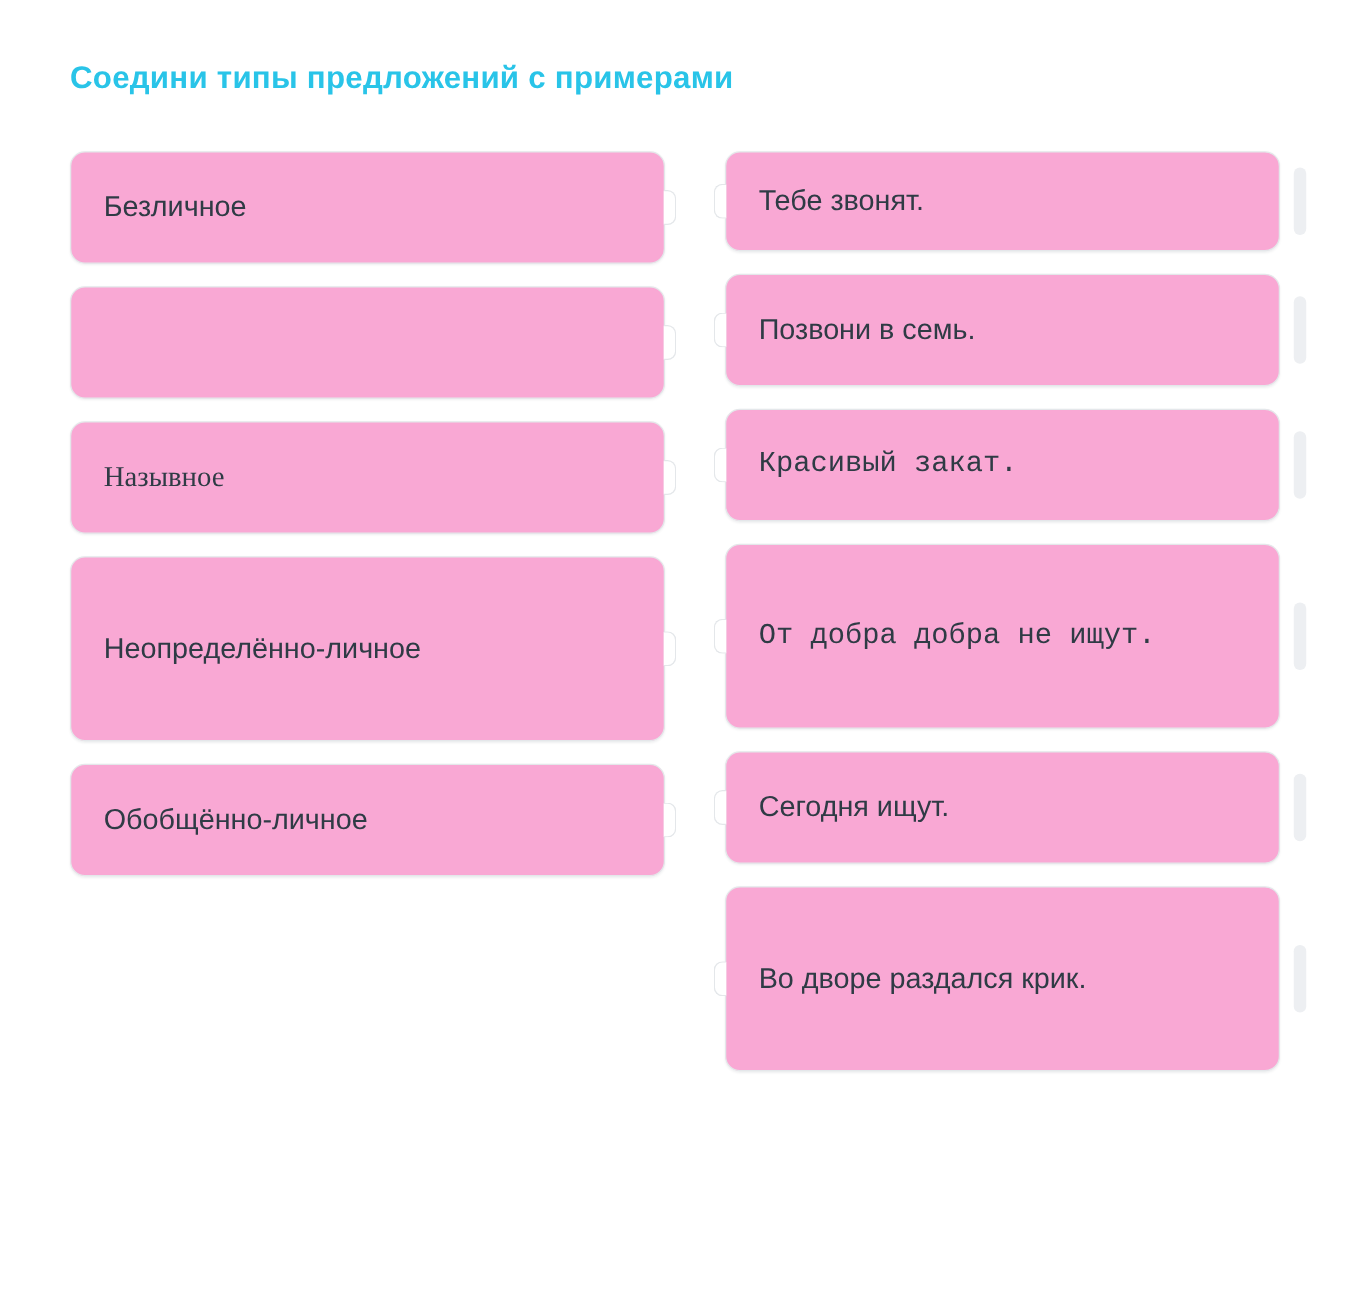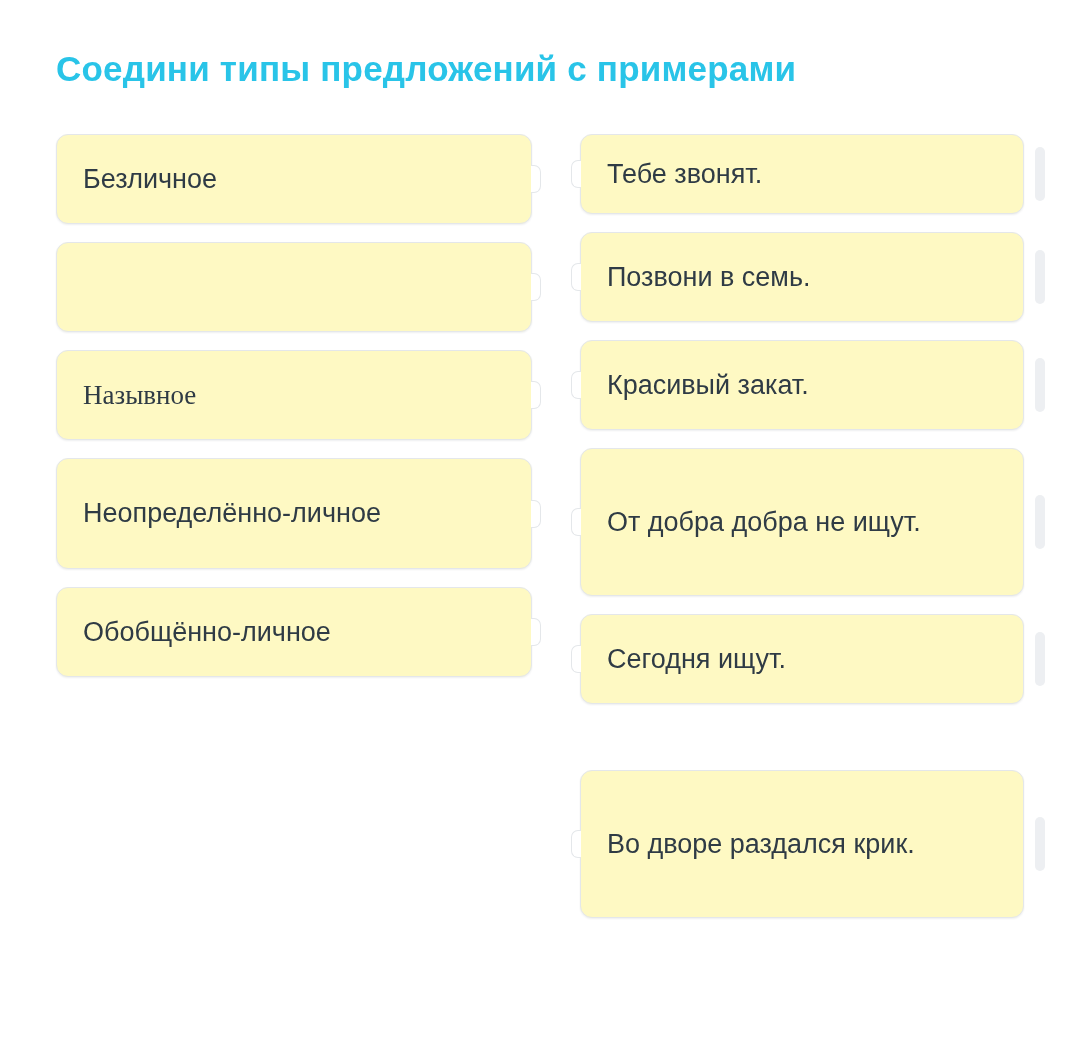--- a/index.html
+++ b/index.html
@@ -15,21 +15,21 @@
   }
   .page {
     position: relative;
     width: 1080px;
     height: 1040px;
     box-sizing: border-box;
     padding: 46px 56px 0 56px;
   }
   .title {
     color: #29C4E8;
-    font-size: 35px;
+    font-size: 25px;
     font-weight: bold;
     line-height: 1.32;
     letter-spacing: 0.2px;
     max-width: 760px;
     margin: 0 0 42px 0;
   }
   .match-area {
     display: flex;
     flex-direction: row;
     align-items: flex-start;
@@ -42,26 +42,26 @@
   }
   .col-left {
     width: 478px;
   }
   .col-right {
     width: 446px;
   }
   .card {
     position: relative;
     box-sizing: border-box;
-    background: #fef9c3;
+    background: #f9a8d4;
     border: 1.5px solid #E4E7EA;
     border-radius: 12px;
     box-shadow: 0 1px 2px rgba(20,30,45,0.07);
     color: #2F3B45;
-    font-size: 27px;
+    font-size: 23px;
     line-height: 1.38;
     padding: 22px 26px;
     min-height: 42px;
     display: flex;
     align-items: center;
   }
   .card.tall {
     padding-top: 24px;
     padding-bottom: 24px;
   }
@@ -118,21 +118,21 @@
 
       <div class="card" style="height:90px;">
         <span class="nub nub-right"></span>
       </div>
 
       <div class="card" style="height:90px;font-family:Liberation Serif, serif;">
         <span class="card-text">Назывное</span>
         <span class="nub nub-right"></span>
       </div>
 
-      <div class="card tall" style="height:111px;">
+      <div class="card tall" style="height:148px;">
         <span class="card-text">Неопределённо-личное</span>
         <span class="nub nub-right"></span>
       </div>
 
 
       <div class="card" style="height:90px;">
         <span class="card-text">Обобщённо-личное</span>
         <span class="nub nub-right"></span>
       </div>
 
@@ -145,39 +145,39 @@
         <span class="card-text">Тебе звонят.</span>
         <span class="scroll-tab"></span>
       </div>
 
       <div class="card" style="height:90px;text-align:center;">
         <span class="nub nub-left"></span>
         <span class="card-text">Позвони в семь.</span>
         <span class="scroll-tab"></span>
       </div>
 
-      <div class="card" style="height:90px;">
+      <div class="card" style="height:90px;font-family:Liberation Mono, monospace;">
         <span class="nub nub-left"></span>
         <span class="card-text">Красивый закат.</span>
         <span class="scroll-tab"></span>
       </div>
 
-      <div class="card tall" style="height:148px;">
+      <div class="card tall" style="height:148px;font-family:Liberation Mono, monospace;">
         <span class="nub nub-left"></span>
         <span class="card-text">От добра добра не ищут.</span>
         <span class="scroll-tab"></span>
       </div>
 
       <div class="card" style="height:90px;">
         <span class="nub nub-left"></span>
         <span class="card-text">Сегодня ищут.</span>
         <span class="scroll-tab"></span>
       </div>
 
-      <div class="card tall" style="height:148px;margin-top:48px;">
+      <div class="card tall" style="height:148px;">
         <span class="nub nub-left"></span>
         <span class="card-text">Во дворе раздался крик.</span>
         <span class="scroll-tab"></span>
       </div>
 
     </div>
 
   </div>
 </div>
 

